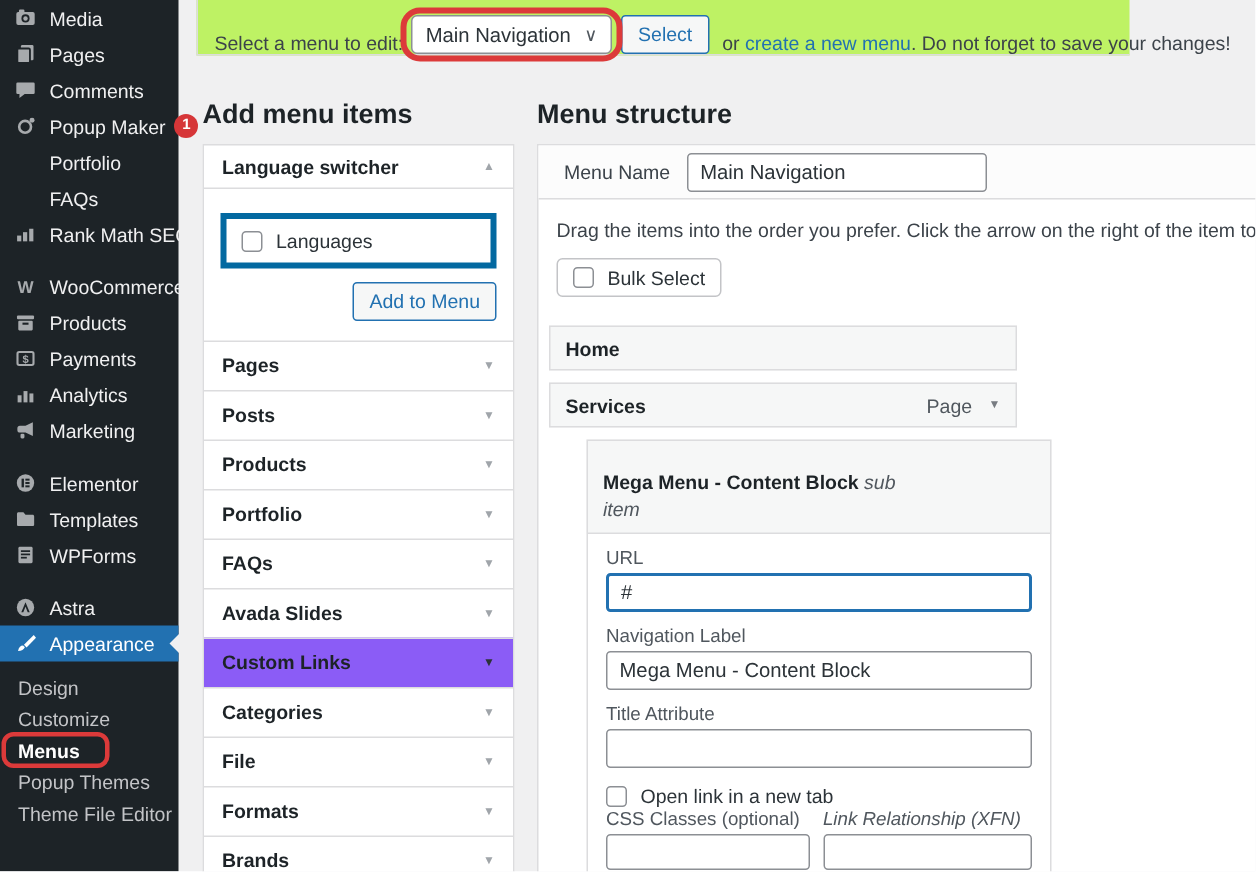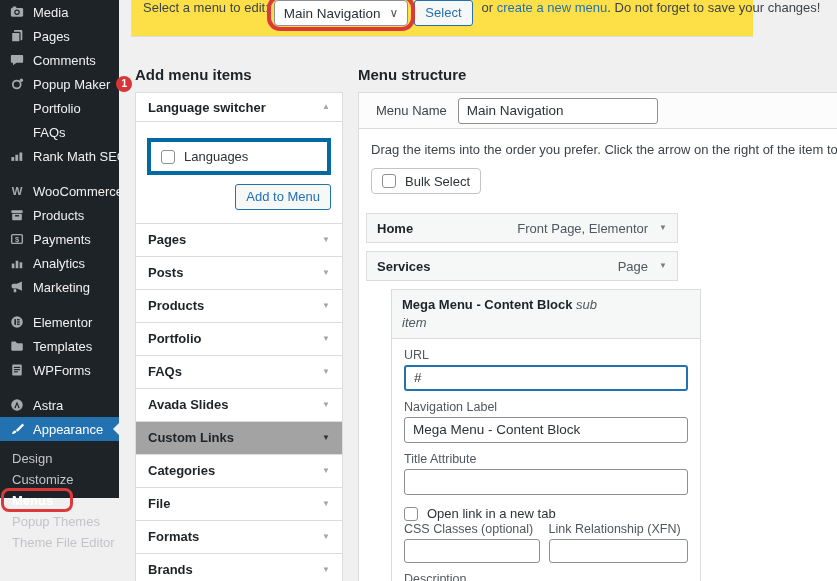--- a/index.html
+++ b/index.html
@@ -1,93 +1,93 @@
 <!DOCTYPE html>
 <html><head>
 <meta charset="utf-8">
 <style>
   * { box-sizing: border-box; margin: 0; padding: 0; }
   html,body { width: 837px; height: 581px; }
   body { font-family: "Liberation Sans", sans-serif; overflow: hidden; }
   .app { position: relative; width: 837px; height: 581px; background: #f0f0f1; overflow: hidden; }
 
   
-  .sidebar { position: absolute; left: 0; top: 0; width: 119px; height: 498px; background: #1d2327; z-index: 5; }
+  .sidebar { position: absolute; left: 0; top: 0; width: 119px; height: 581px; background: #1d2327; z-index: 5; }
   .mi { display: flex; align-items: center; height: 24px; padding: 0 6px 0 9px; font-size: 13px; color: #f0f0f1; cursor: pointer; position: relative; white-space: nowrap; }
   .mi.gap { margin-top: 11px; }
   .micon { width: 15px; height: 15px; display: inline-flex; align-items: center; justify-content: center; color: #a7aaad; flex: none; }
   .micon svg { width: 14px; height: 14px; fill: currentColor; }
   .mlabel { margin-left: 9px; }
   .badge { margin-left: 6px; min-width: 16px; height: 16px; border-radius: 9px; background: #d63638; color: #fff; font-size: 10px; font-weight: 700; line-height: 16px; text-align: center; padding: 0 2px; }
   .mi.active { background: #2271b1; color: #fff; }
   .mi.active .micon { color: #fff; }
   .mi.active::after { content: ""; position: absolute; right: -1px; top: 50%; margin-top: -7px; border: 7px solid transparent; border-right-color: #f0f0f1; }
   .submenu { padding-top: 7px; }
   .smi { display: block; position: relative; height: 21px; line-height: 21px; padding-left: 12px; font-size: 13px; color: #c3c4c7; cursor: pointer; white-space: nowrap; }
   .smi.current .smlabel { color: #fff; font-weight: 700; }
   .annot-ring { position: absolute; left: 1px; top: -2px; width: 72px; height: 24px; border: 3px solid #dc3a3a; border-radius: 8px; pointer-events: none; z-index: 9; }
 
   
   .main { position: absolute; left: 119px; top: 0; width: 718px; height: 581px; }
-  .topbar { position: absolute; left: 12px; top: 0; width: 622px; height: 37px; background: #fde047; border-left: 1px solid #dcdcde; border-bottom: 1px solid #dcdcde; display: flex; align-items: flex-start; padding-left: 11px; font-size: 13px; color: #3c434a; white-space: nowrap; }
+  .topbar { position: absolute; left: 12px; top: 0; width: 622px; height: 37px; background: #bef264; border-left: 1px solid #dcdcde; border-bottom: 1px solid #dcdcde; display: flex; align-items: flex-end; padding-left: 11px; font-size: 13px; color: #3c434a; white-space: nowrap; }
   .selwrap { position: relative; display: inline-block; margin: 0 6px 0 5px; }
   .annot-oval { position: absolute; left: -7px; top: -5px; right: -7px; bottom: -5px; border: 4px solid #dc3a3a; border-radius: 13px; pointer-events: none; z-index: 9; }
   .select { height: 26px; display: inline-flex; align-items: center; gap: 9px; border: 1px solid #8c8f94; border-radius: 4px; background: #fff; padding: 0 9px; font-size: 13.5px; color: #2c3338; cursor: pointer; }
   .chev { font-size: 12px; color: #50575e; line-height: 1; }
   .btn { display: inline-block; background: #f6f7f7; border: 1px solid #2271b1; border-radius: 3px; color: #2271b1; font-size: 13px; font-family: inherit; padding: 4px 10px; cursor: pointer; line-height: 1.2; }
   .ortext { margin-left: 9px; }
   a.link { color: #2271b1; cursor: pointer; }
 
   
-  h2.colhead { font-size: 15px; font-weight: 700; color: #1d2327; margin-bottom: 9px; }
+  h2.colhead { font-size: 18px; font-weight: 700; color: #1d2327; margin-bottom: 9px; }
   .col-left  { position: absolute; left: 16px;  top: 66px; width: 208px; }
   .col-right { position: absolute; left: 239px; top: 66px; width: 700px; }
   .panel { background: #fff; border: 1px solid #dcdcde; }
 
   
   .acc-header { height: 29px; display: flex; justify-content: space-between; align-items: center; padding: 0 12px; font-size: 13px; font-weight: 700; color: #1d2327; border-bottom: 1px solid #dcdcde; cursor: pointer; }
   .arrow { font-size: 8px; color: #a0a5aa; line-height: 1; }
   .arrow.up::before { content: "▲"; }
   .arrow.down::before { content: "▼"; }
   .ls-body { padding: 16px 11px 13px; }
   .frame { border: 4px solid #0369a1; height: 37px; display: flex; align-items: center; padding: 0 10px; }
   .cb { width: 14px; height: 14px; border: 1px solid #8c8f94; border-radius: 3px; background: #fff; display: inline-block; flex: none; cursor: pointer; }
   .cblabel { margin-left: 9px; font-size: 13px; color: #2c3338; }
   .btnrow { text-align: right; margin-top: 9px; }
   .acc-row { height: 33px; border-top: 1px solid #dcdcde; display: flex; justify-content: space-between; align-items: center; padding: 0 12px; font-size: 13px; font-weight: 700; color: #1d2327; cursor: pointer; }
-  .acc-row.active { background: #a3a3a3; }
+  .acc-row.active { background: #8b5cf6; }
   .acc-row.active .arrow { color: #2c3338; }
 
   
   .ms-header { height: 36px; display: flex; align-items: center; padding-left: 17px; border-bottom: 1px solid #dcdcde; font-size: 13px; color: #3c434a; background: #fcfcfc; }
   .input { background: #fff; border: 1px solid #8c8f94; border-radius: 3px; height: 26px; line-height: 24px; padding: 0 8px; font-size: 13.5px; color: #2c3338; overflow: hidden; white-space: nowrap; }
   .menu-name { display: inline-block; width: 200px; margin-left: 11px; }
   .ms-body { padding: 13px 0 20px 7px; }
   .drag-hint { margin-left: 5px; font-size: 13px; color: #3c434a; white-space: nowrap; }
   .bulk { display: inline-flex; align-items: center; border: 1px solid #c3c4c7; border-radius: 4px; height: 26px; padding: 0 10px; margin: 11px 0 0 5px; font-size: 13px; color: #2c3338; }
   .mi-list { margin-top: 19px; display: flex; flex-direction: column; gap: 8px; width: 312px; }
   .mbar { height: 30px; background: #f6f7f7; border: 1px solid #dcdcde; display: flex; justify-content: space-between; align-items: center; padding: 0 10px; font-size: 13px; cursor: move; }
   .mtitle { font-weight: 700; color: #1d2327; }
   .mmeta { color: #50575e; display: flex; align-items: center; gap: 11px; }
   .mmeta .arrow { color: #787c82; }
   .mega { margin: 8px 0 0 25px; width: 310px; }
-  .mega-head { background: #f6f7f7; border: 1px solid #dcdcde; display: flex; justify-content: space-between; padding: 6px 10px 6px; font-size: 13px; cursor: move; }
+  .mega-head { background: #f6f7f7; border: 1px solid #dcdcde; display: flex; justify-content: space-between; padding: 19px 10px 6px; font-size: 13px; cursor: move; }
   .mega-title { width: 205px; line-height: 1.4; color: #1d2327; }
   .mega-title b { font-weight: 700; }
   .mega-title i { font-style: italic; color: #50575e; }
   .mega-head .mmeta { align-items: flex-start; padding-top: 3px; }
   .mega-body { background: #fff; border: 1px solid #dcdcde; border-top: none; padding: 9px 12px 14px; }
   .flabel { display: block; font-size: 12.5px; color: #50575e; margin: 9px 0 3px; }
   .flabel:first-child { margin-top: 0; }
   .mega-body .input { width: 100%; }
   .input.focused { border: 2px solid #2271b1; line-height: 22px; }
   .cbrow { display: flex; align-items: center; margin: 11px 0 1px; font-size: 13px; color: #3c434a; }
   .two-col { display: flex; gap: 9px; }
   .two-col .fcol1 { width: 142px; }
-  .two-col .fcol2 { width: 146px; }
+  .two-col .fcol2 { width: 146px; font-style: italic; }
   .two-col .input { height: 24px; line-height: 22px; }
 </style>
 </head>
 <body>
 
 <div class="app">
 
   <aside class="sidebar">
     <nav>
 
@@ -414,24 +414,20 @@
           <p class="drag-hint">Drag the items into the order you prefer. Click the arrow on the right of the item to reveal additional configur</p>
           <div class="bulk">
             <span class="cb"></span>
             <span class="cblabel">Bulk Select</span>
           </div>
 
           <div class="mi-list">
 
               <div class="mbar">
                 <span class="mtitle">Home</span>
-                <span class="mmeta">
-                  <span>Front Page, Elementor</span>
-                  <span class="arrow down"></span>
-                </span>
               </div>
 
               <div class="mbar">
                 <span class="mtitle">Services</span>
                 <span class="mmeta">
                   <span>Page</span>
                   <span class="arrow down"></span>
                 </span>
               </div>
             </div>

